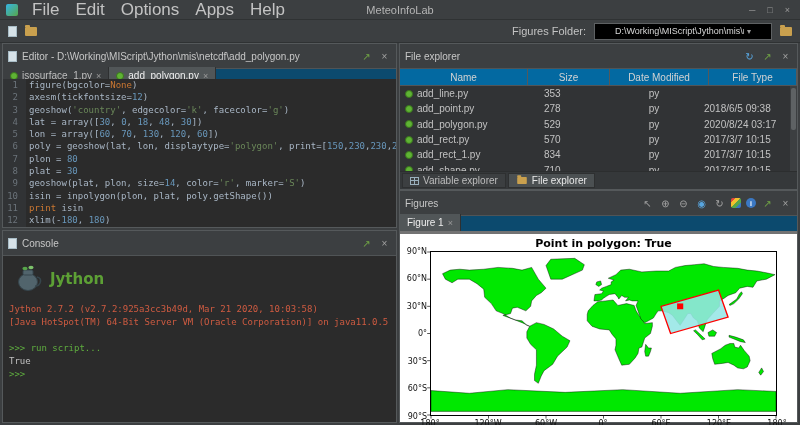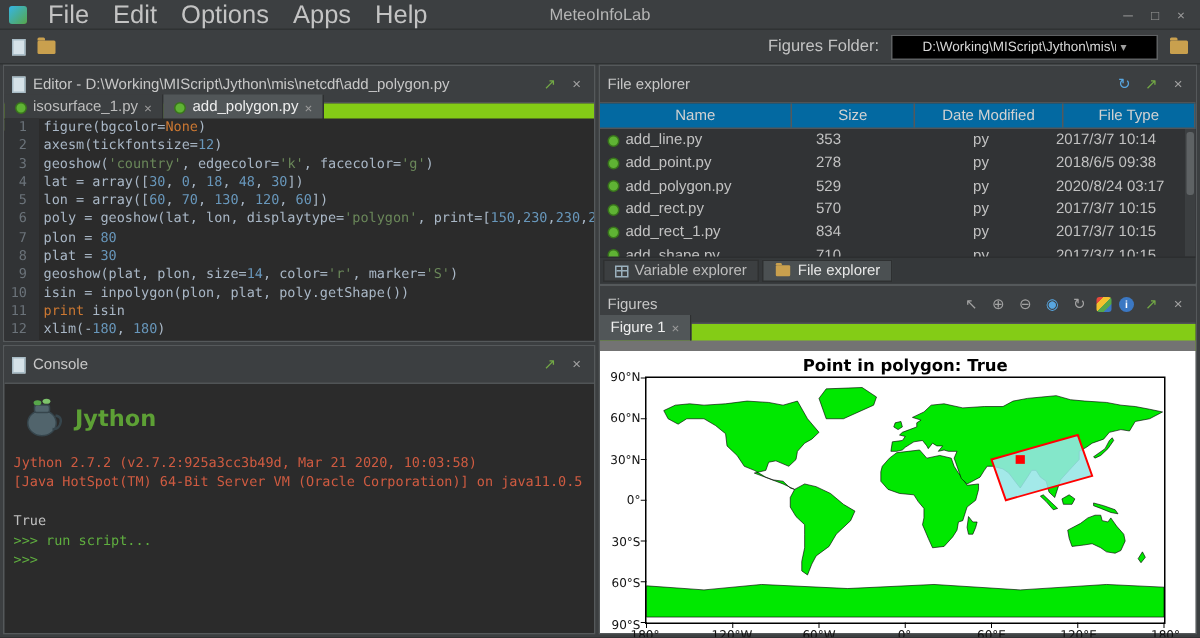--- a/index.html
+++ b/index.html
@@ -30,21 +30,21 @@
   .titlebar { height:17px; background:#3c3f41; border-bottom:1px solid #505456; display:flex; align-items:center; padding:12px 5px; gap:5px; font-size:10px; color:#c7c7c7; }
   .titlebar .spacer { flex:1; }
   .tbar-icon { font-size:10px; color:#a2a2a2; width:13px; text-align:center; line-height:13px; }
   .tbar-icon.green { color:#73a945; }
   .tbar-icon.blue { color:#58a6e0; }
   .palette-icon { width:10px; height:10px; border-radius:2px; flex:none;
     background:linear-gradient(135deg,#e5493b 0 25%,#f2c12e 25% 50%,#57a64a 50% 75%,#3b78c3 75% 100%); }
   .info-icon { width:10px; height:10px; border-radius:50%; background:#3b78c3; color:#fff; font-size:7px; font-weight:bold; display:inline-flex; align-items:center; justify-content:center; flex:none; }
   
   #editor { left:2px; top:43px; width:395px; height:185px; }
-  .tabs { height:18px; background:#84cc16; display:flex; align-items:flex-end; border-bottom:7px solid #737373; }
+  .tabs { height:18px; background:#0c4a6e; display:flex; align-items:flex-end; border-bottom:3px solid #737373; }
   .tab { height:17px; display:flex; align-items:center; gap:4px; padding:0 7px; font-size:10px; color:#bdbdbd; background:#3c3f41; border-right:1px solid #2e3031; }
   .tab.active { background:#515658; color:#eeeeee; }
   .tab .close { color:#9a9a9a; font-size:9px; }
   .py-ball { width:8px; height:8px; border-radius:50%; background:#5fb334; border:1px solid #39751c; display:inline-block; flex:none; }
   .code-area { position:absolute; left:0; right:0; top:35px; bottom:0; background:#2b2b2b; overflow:hidden; font-family:"DejaVu Sans Mono", monospace; font-size:9px; }
   .code-area::before { content:""; position:absolute; left:0; top:0; bottom:0; width:23px; background:#313335; }
   .code-line { position:relative; display:flex; height:12.3px; line-height:12.3px; }
   .ln { width:19px; padding-right:4px; text-align:right; color:#6b737a; flex:none; }
   .code { padding-left:7px; white-space:pre; }
   .tok-d { color:#a9b7c6; } .tok-k { color:#cc7832; } .tok-n { color:#6897bb; } .tok-s { color:#6a8759; }
@@ -203,22 +203,22 @@
           <rect x="10" y="6" width="10" height="5" rx="1.5" fill="#51646c" stroke="#36454c"></rect>
           <path d="M24 13 q5 1 3 6 q-1.5 3.5 -5 3" fill="none" stroke="#36454c" stroke-width="1.6"></path>
           <ellipse cx="12" cy="4.5" rx="2.6" ry="1.7" fill="#57a64a"></ellipse>
           <ellipse cx="18" cy="3.5" rx="2.6" ry="1.7" fill="#7dc36b"></ellipse>
         </svg>
         <span class="jython-name">Jython</span>
       </div>
       <div class="con-line"><span class="tok-err">Jython 2.7.2 (v2.7.2:925a3cc3b49d, Mar 21 2020, 10:03:58)</span></div>
       <div class="con-line"><span class="tok-err">[Java HotSpot(TM) 64-Bit Server VM (Oracle Corporation)] on java11.0.5</span></div>
       <div class="con-line"><span class="tok-blank"> </span></div>
+      <div class="con-line"><span class="tok-ok">&gt;&gt;&gt; run script...</span></div>
       <div class="con-line"><span class="tok-out">True</span></div>
-      <div class="con-line"><span class="tok-ok">&gt;&gt;&gt; run script...</span></div>
       <div class="con-line"><span class="tok-ok">&gt;&gt;&gt;</span></div>
     </div>
   </div>
 
   <div class="panel" id="file-explorer">
     <div class="titlebar">
       <span>File explorer</span>
       <span class="spacer"></span>
       <span class="tbar-icon blue">↻</span>
       <span class="tbar-icon green">↗</span>
@@ -231,21 +231,20 @@
       <span class="hcell col-type">File Type</span>
     </div>
     <div class="fe-rows">
       <div class="file-row">
         <span class="cell col-name">
             <span class="py-ball"></span>
             <span>add_line.py</span>
           </span>
         <span class="cell col-size">353</span>
         <span class="cell col-type">py</span>
-        <span class="cell col-date">2017/3/7 10:14</span>
       </div>
       <div class="file-row">
         <span class="cell col-name">
             <span class="py-ball"></span>
             <span>add_point.py</span>
           </span>
         <span class="cell col-size">278</span>
         <span class="cell col-type">py</span>
         <span class="cell col-date">2018/6/5 09:38</span>
       </div>

